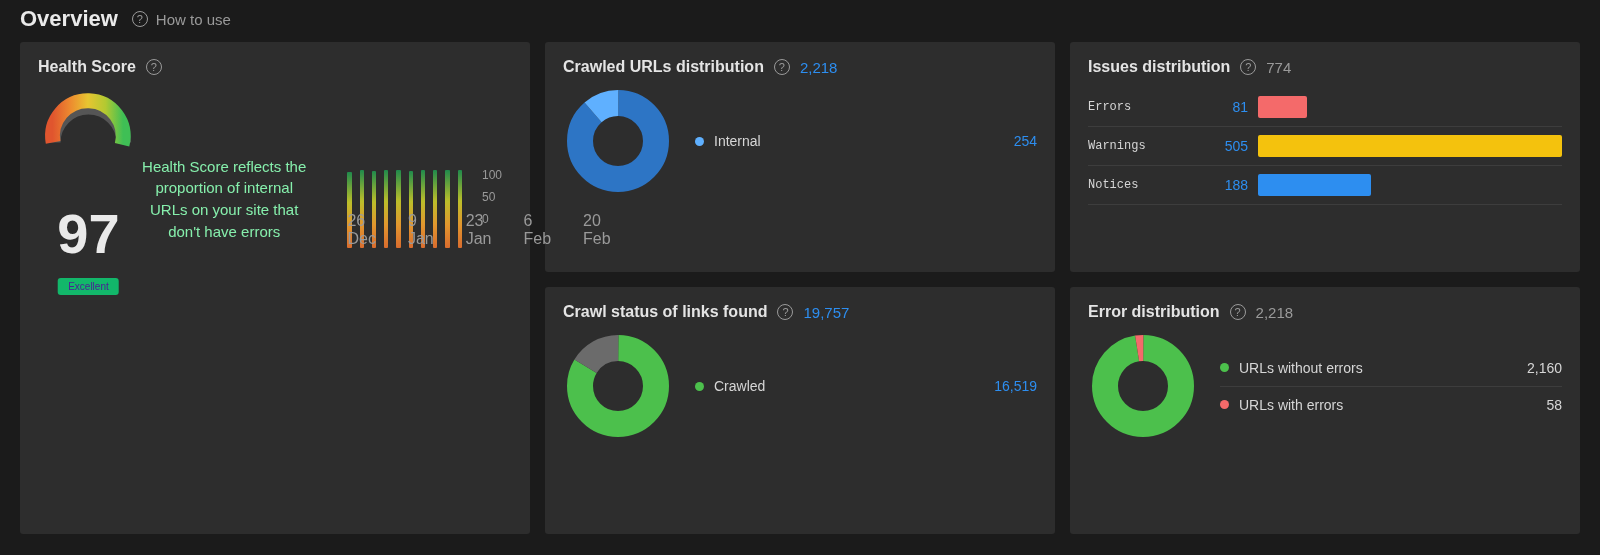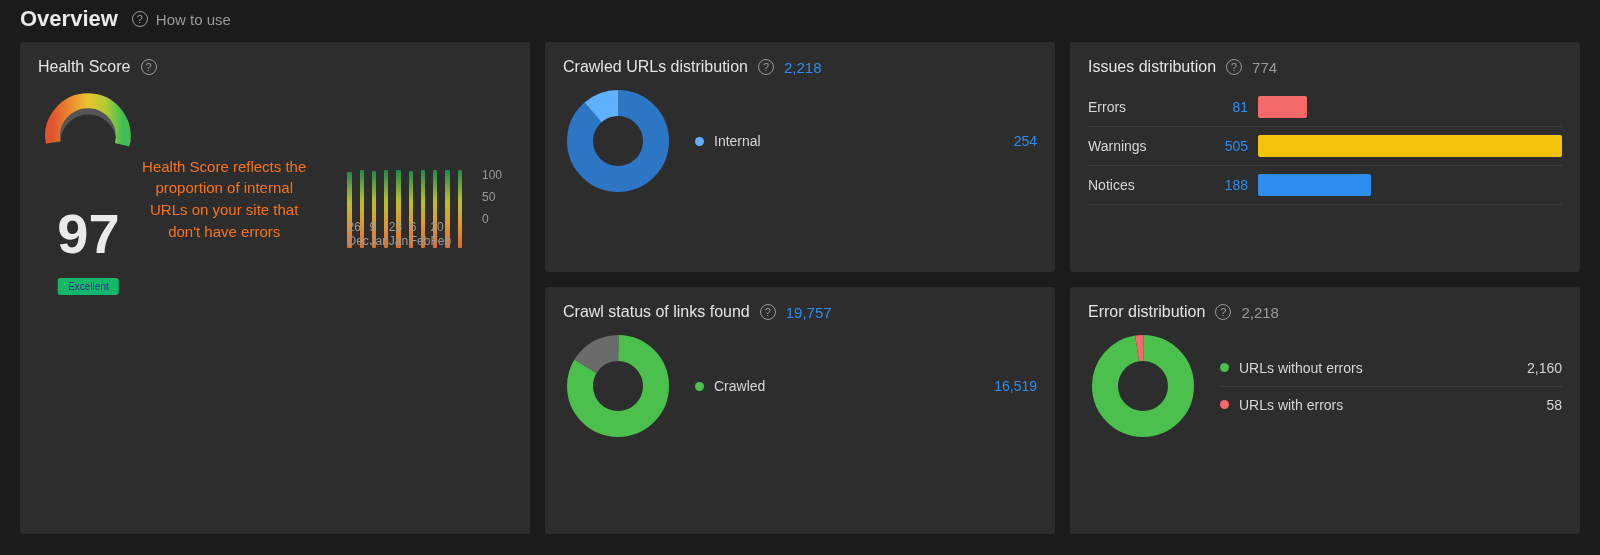--- a/index.html
+++ b/index.html
@@ -23,55 +23,55 @@
   .page-header{display:flex;align-items:center;gap:14px;margin-bottom:10px;}
   .page-title{font-size:22px;font-weight:700;color:#eaeaea;}
   .help{display:flex;align-items:center;gap:8px;color:var(--muted);font-size:15px;}
   .help-icon{display:inline-flex;align-items:center;justify-content:center;width:16px;height:16px;border-radius:50%;border:1px solid var(--muted);font-size:11px;color:var(--muted);}
 
   .grid{display:grid;grid-template-columns:510px 510px 510px;grid-template-rows:230px 247px;gap:15px;}
   .card{background:var(--card);border-radius:3px;padding:16px 18px;}
   .card.tall{grid-row:1 / span 2;}
 
   .card-header{display:flex;align-items:center;gap:10px;margin-bottom:10px;}
-  .card-title{font-size:16px;font-weight:400;color:#e4e4e4;}
+  .card-title{font-size:16px;font-weight:700;color:#e4e4e4;}
   .card-count{font-size:15px;color:var(--muted);}
   .card-count.accent{color:var(--accent);}
 
   
   .donut-panel{display:flex;align-items:center;gap:22px;margin-top:8px;}
   .donut-wrap{width:110px;height:110px;flex:0 0 auto;}
   .legend{flex:1;display:flex;flex-direction:column;}
   .legend-row{display:flex;align-items:center;gap:10px;padding:10px 0;border-top:1px solid var(--divider);}
   .legend-row:first-child{border-top:none;}
   .dot{width:9px;height:9px;border-radius:50%;flex:0 0 auto;}
   .legend-label{flex:1;font-size:14px;color:var(--text);}
   .legend-val{font-size:14px;color:var(--accent);}
   .legend-val.plain{color:var(--text);}
 
   
   .issue-rows{margin-top:12px;}
   .issue-row{display:grid;grid-template-columns:95px 55px 1fr;align-items:center;column-gap:10px;padding:8px 0;border-bottom:1px solid var(--divider);}
-  .issue-label{font-size:14px;color:var(--text);}
+  .issue-label{font-size:12px;color:var(--text);font-family:Liberation Mono, monospace;}
   .issue-count{font-size:14px;color:var(--accent);text-align:right;}
   .issue-bar-track{height:22px;}
   .issue-bar{height:100%;border-radius:2px;}
 
   
   .health{display:flex;flex-direction:row;align-items:center;}
   .gauge-wrap{position:relative;width:340px;height:220px;margin-top:6px;}
   .gauge-svg{position:absolute;inset:0;}
   .gauge-score{position:absolute;left:0;right:0;top:109px;text-align:center;font-size:56px;font-weight:700;color:#eaeaea;}
   .gauge-badge{position:absolute;left:50%;transform:translateX(-50%);top:186px;background:var(--green);color:#4c1d95;font-size:10px;padding:3px 10px;border-radius:3px;}
-  .health-desc{text-align:center;color:#f97316;font-size:15px;line-height:1.45;max-width:430px;margin-top:0;}
+  .health-desc{text-align:center;color:#86efac;font-size:15px;line-height:1.45;max-width:430px;margin-top:0;}
   .spark{display:flex;align-items:flex-end;gap:10px;margin-top:18px;width:100%;padding:0 50px 0 38px;position:relative;}
   .spark-bars{flex:1;display:flex;align-items:flex-end;gap:8px;height:80px;}
   .spark-bar{flex:1;background:linear-gradient(to bottom,#1f8a4c 0%,#bcbf2a 40%,#e2972e 70%,#d96c2e 100%);border-radius:1px;}
   .spark-axis{position:absolute;right:10px;top:0;bottom:22px;display:flex;flex-direction:column;justify-content:space-between;align-items:flex-start;color:var(--muted);font-size:12px;}
-  .spark-xaxis{position:absolute;left:38px;right:60px;bottom:0;display:flex;justify-content:space-between;color:var(--muted);font-size:12px;}
+  .spark-xaxis{position:absolute;left:38px;right:60px;bottom:0;display:flex;justify-content:space-between;color:var(--muted);font-size:16px;gap:32px;}
 
 </style>
 </head>
 <body>
 
 <div class="page">
   <div class="page-header">
     <span class="page-title">Overview</span>
     <span class="help">
       <span class="help-icon">?</span>

